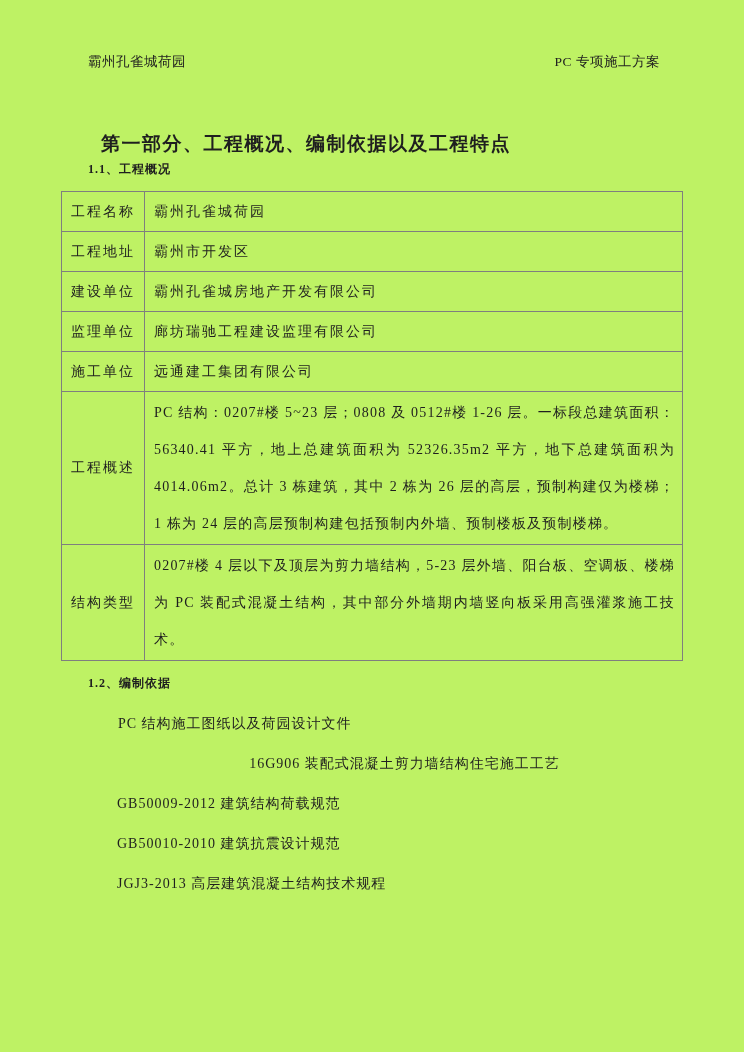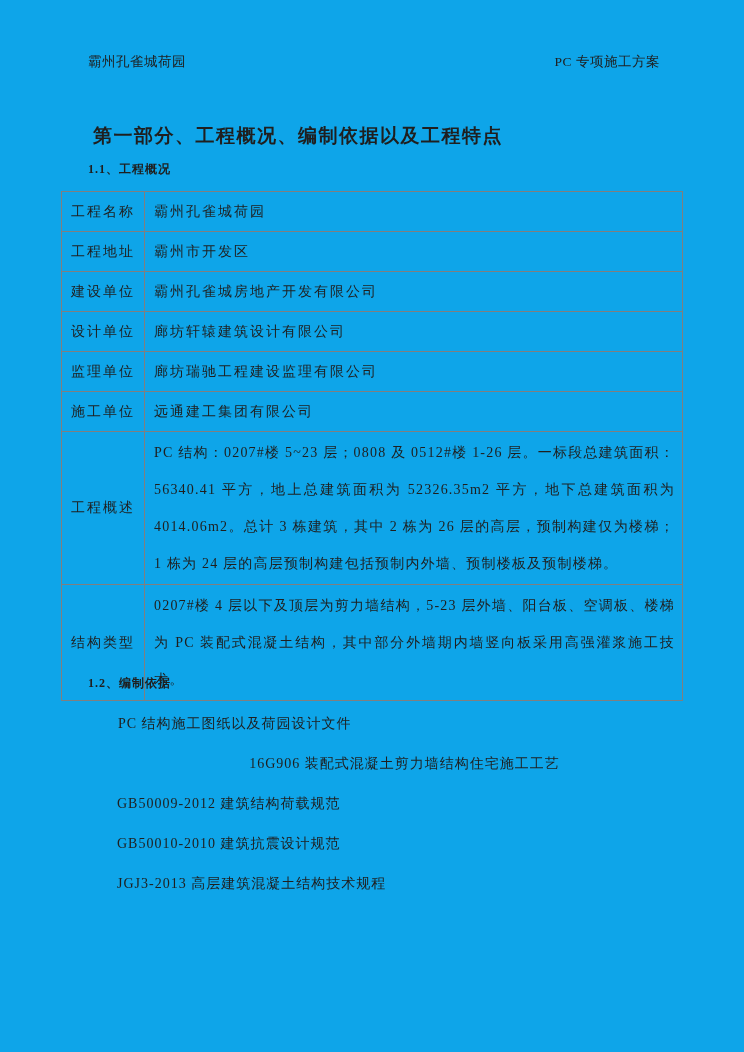--- a/index.html
+++ b/index.html
@@ -1,21 +1,21 @@
 <!DOCTYPE html>
 <html lang="zh"><head>
 <meta charset="utf-8">
 <style>
   html, body { margin: 0; padding: 0; background: #e9e9e9; }
   .page {
     position: relative;
     width: 744px;
     height: 1052px;
     margin: 0 auto;
-    background: #0ea5e9;
+    background: #bef264;
     font-family: "Liberation Serif", "DejaVu Serif", serif;
     color: #1f1f1f;
     overflow: hidden;
   }
 
   
   .page-header {
     position: absolute;
     top: 53px;
     left: 88px;
@@ -27,21 +27,21 @@
   }
 
   
   .doc-title {
     position: absolute;
     top: 119px;
     left: 89px;
     font-size: 19px;
     font-weight: bold;
     letter-spacing: 1.5px;
-    margin: 4px;
+    margin: 12px;
     text-align: center;
   }
   .section-heading {
     position: absolute;
     left: 88px;
     font-size: 12px;
     font-weight: bold;
     letter-spacing: 1px;
     margin: 0;
   }
@@ -126,24 +126,20 @@
       </tr>
       <tr class="row-simple">
         <td class="label-cell">工程地址</td>
         <td class="value-cell">霸州市开发区</td>
       </tr>
       <tr class="row-simple">
         <td class="label-cell">建设单位</td>
         <td class="value-cell">霸州孔雀城房地产开发有限公司</td>
       </tr>
       <tr class="row-simple">
-        <td class="label-cell">设计单位</td>
-        <td class="value-cell">廊坊轩辕建筑设计有限公司</td>
-      </tr>
-      <tr class="row-simple">
         <td class="label-cell">监理单位</td>
         <td class="value-cell">廊坊瑞驰工程建设监理有限公司</td>
       </tr>
       <tr class="row-simple">
         <td class="label-cell">施工单位</td>
         <td class="value-cell">远通建工集团有限公司</td>
       </tr>
       <tr class="row-desc">
         <td class="label-cell">工程概述</td>
         <td class="value-cell">PC 结构：0207#楼 5~23 层；0808 及 0512#楼 1-26 层。一标段总建筑面积：56340.41 平方，地上总建筑面积为 52326.35m2 平方，地下总建筑面积为 4014.06m2。总计 3 栋建筑，其中 2 栋为 26 层的高层，预制构建仅为楼梯；1 栋为 24 层的高层预制构建包括预制内外墙、预制楼板及预制楼梯。</td>

